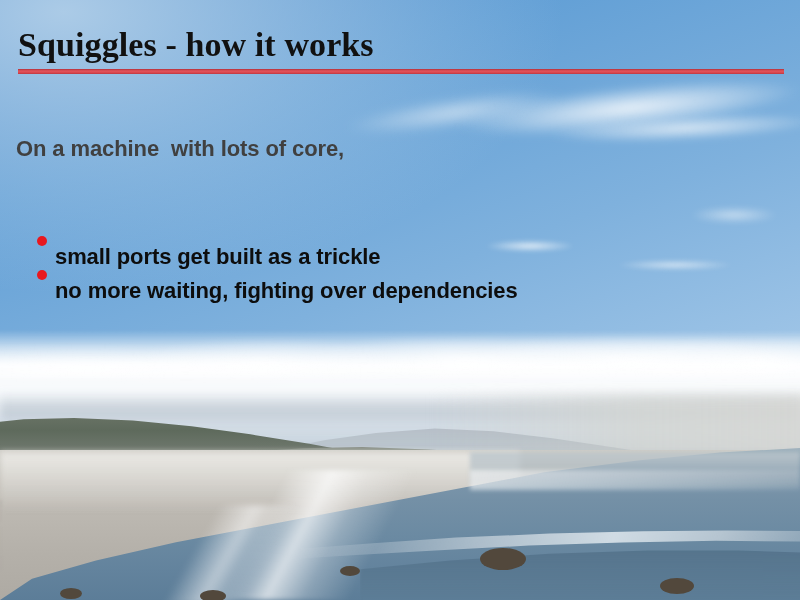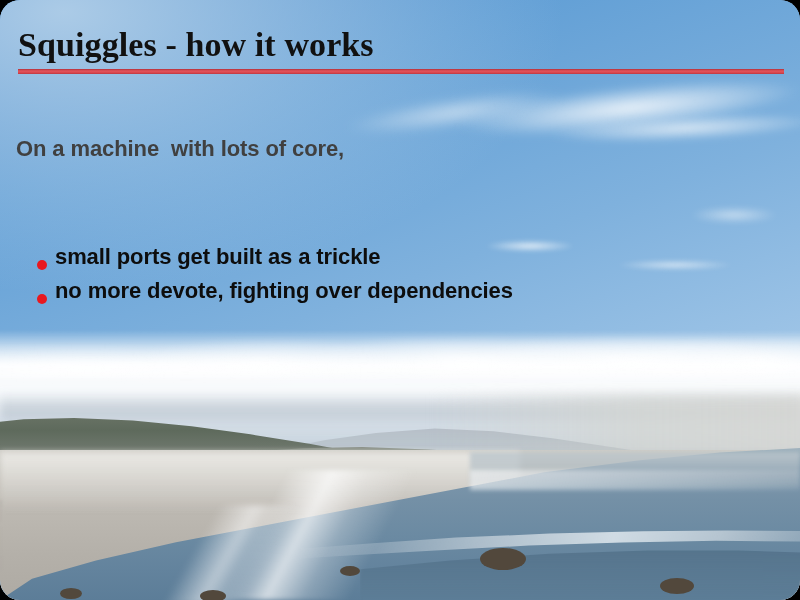--- a/index.html
+++ b/index.html
@@ -9,21 +9,20 @@
     background: #000;
   }
   #slide {
     position: relative;
     width: 800px;
     height: 600px;
     overflow: hidden;
     font-family: "Liberation Sans", sans-serif;
     background: #8fb6dc;
     user-select: none;
-    border-radius: 20px;
   }
 
   
   .photo-layer { position: absolute; left: 0; top: 0; width: 800px; height: 600px; }
 
   
   .sky {
     background:
       radial-gradient(120% 90% at 8% 2%, rgba(176,206,232,0.95) 0%, rgba(176,206,232,0) 52%),
       linear-gradient(160deg, #4f8fce 0%, #63a0d6 22%, #7fb1dd 48%, #9cc3e6 70%, #bcd7ec 86%, #d6e4ef 100%);
@@ -229,21 +228,21 @@
   }
 
   .bullets {
     position: absolute;
     left: 37px;
     top: 240px;
     width: 730px;
   }
   .bullet-row {
     display: flex;
-    align-items: flex-end;
+    align-items: flex-start;
     height: 34px;
   }
   .bullet-dot {
     flex: 0 0 auto;
     width: 10px;
     height: 10px;
     border-radius: 50%;
     background: #e8181f;
     margin-right: 8px;
     position: relative;
@@ -309,17 +308,17 @@
     <div class="body-line">On a machine  with lots of core,</div>
   </div>
 
   <div class="bullets">
     <div class="bullet-row">
       <span class="bullet-dot"></span>
       <span class="bullet-text">small ports get built as a trickle</span>
     </div>
     <div class="bullet-row">
       <span class="bullet-dot"></span>
-      <span class="bullet-text">no more devote, fighting over dependencies</span>
+      <span class="bullet-text">no more waiting, fighting over dependencies</span>
     </div>
   </div>
 
 </div>
 
 </body></html>

